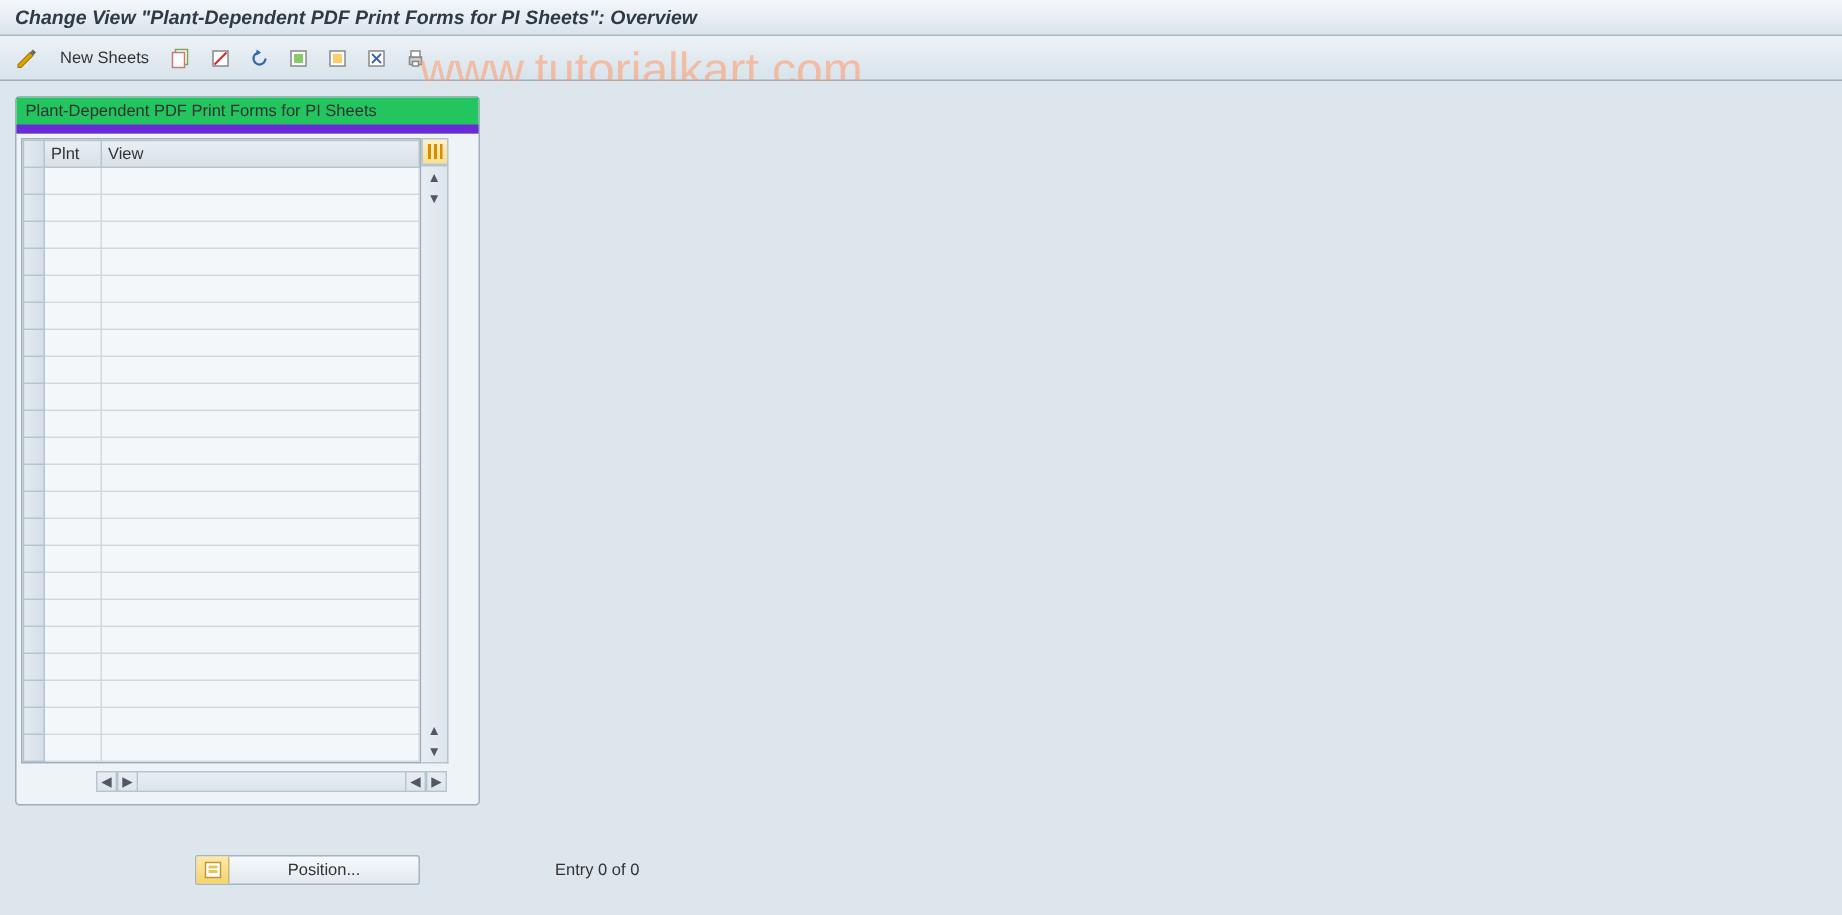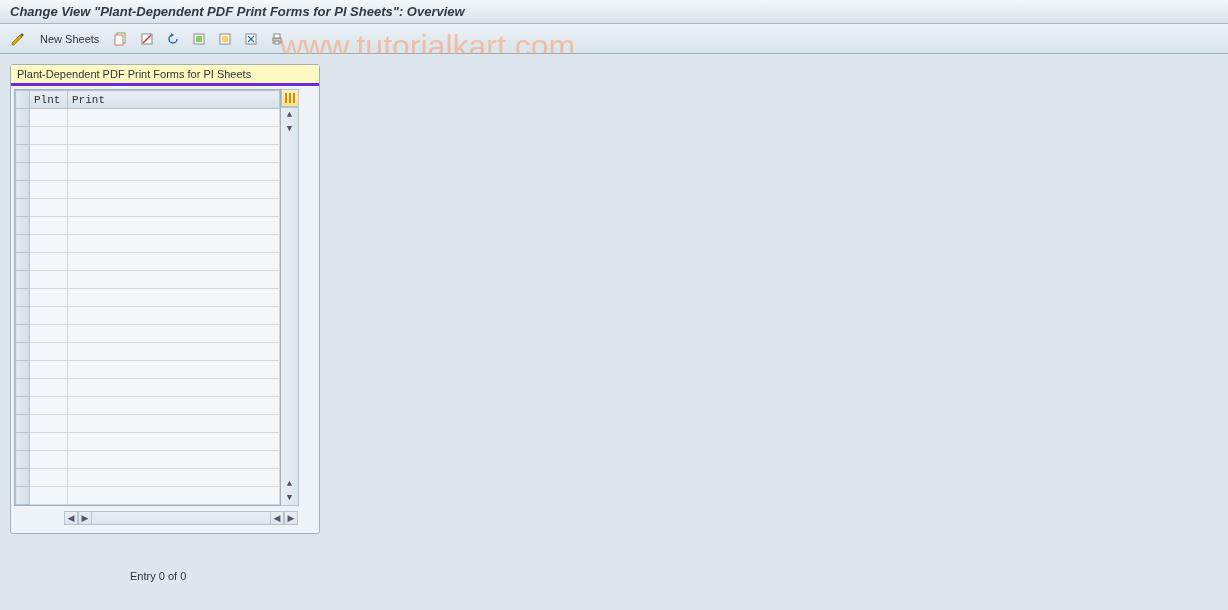--- a/index.html
+++ b/index.html
@@ -67,27 +67,26 @@
   .panel {
     width: 310px;
     background: #eef3f7;
     border: 1px solid #9fb0bc;
     border-radius: 3px;
   }
   .panel-title {
     padding: 3px 6px;
     font-size: 11px;
     color: #333;
-    background: #fef9c3;
-    border-bottom: 3px solid #6d28d9;
+    background: #22c55e;
+    border-bottom: 6px solid #6d28d9;
   }
   .grid-wrap {
     display: flex;
     padding: 3px 3px 0 3px;
-    font-family: Liberation Mono, monospace;
   }
   .grid {
     border: 1px solid #9fb0bc;
     background: #fff;
   }
   .grid table {
     border-collapse: collapse;
     width: 265px;
   }
   .grid th {
@@ -250,21 +249,21 @@
 <div class="main-area">
   <div class="panel">
     <div class="panel-title">Plant-Dependent PDF Print Forms for PI Sheets</div>
     <div class="grid-wrap">
       <div class="grid">
         <table>
           <thead>
             <tr>
               <th class="rowhdr"></th>
               <th style="width:38px">Plnt</th>
-              <th>Print</th>
+              <th>View</th>
             </tr>
           </thead>
           <tbody>
             <tr>
                 <td class="rowhdr"></td>
                 <td class="col-plnt"></td>
                 <td class="col-form"></td>
               </tr>
             <tr>
                 <td class="rowhdr"></td>
@@ -396,14 +395,24 @@
       <div class="arrow">▶</div>
       <div class="track"></div>
       <div class="arrow">◀</div>
       <div class="arrow">▶</div>
       <div style="width:18px"></div>
     </div>
   </div>
 </div>
 
 <div class="footer-row">
+  <div class="position-btn">
+    <span class="icon">
+      <svg width="12" height="12" viewBox="0 0 12 12">
+          <rect x="1" y="1" width="10" height="10" fill="#fff" stroke="#b89b3a"></rect>
+          <rect x="3" y="3" width="6" height="2" fill="#e6c65a"></rect>
+          <rect x="3" y="6" width="6" height="2" fill="#e6c65a"></rect>
+        </svg>
+    </span>
+    <span class="label">Position...</span>
+  </div>
   <span class="entry-text">Entry 0 of 0</span>
 </div>
 
 </body></html>

